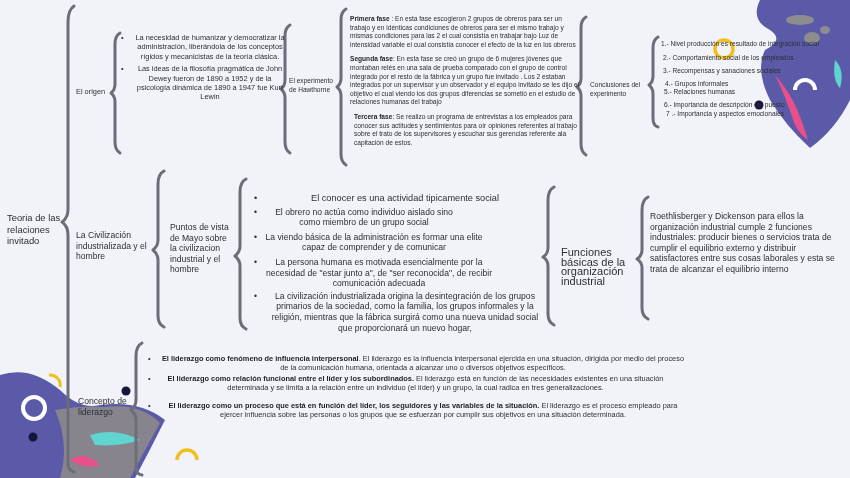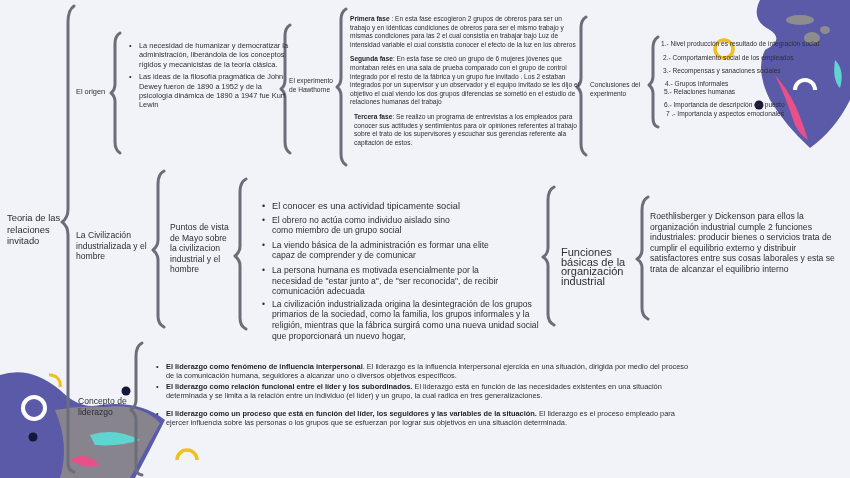--- a/index.html
+++ b/index.html
@@ -3,21 +3,21 @@
 <meta charset="utf-8">
 <style>
   html, body { margin:0; padding:0; }
   body { width:850px; height:478px; background:#f1f3f8; position:relative; overflow:hidden;
          font-family:"Liberation Sans", sans-serif; color:#2e2e33; }
   .abs { position:absolute; }
   .t { font-size:8.6px; line-height:10.6px; }
   .ts { font-size:6.6px; line-height:8.6px; }
   .tm { font-size:7.4px; line-height:9.4px; }
   .tl { font-size:9.4px; line-height:11.6px; }
-  ul { margin:8px; padding:0; list-style:none; }
+  ul { margin:0; padding:0; list-style:none;text-align:center; }
   li { position:relative; padding-left:10px; }
   li::before { content:"•"; position:absolute; left:0; top:0; }
   b { font-weight:bold; color:#1f1f24; }
   svg.brace { position:absolute; overflow:visible; }
   svg.brace path { fill:none; stroke:#6b6e78; stroke-width:3; stroke-linecap:round; stroke-linejoin:round; }
   .deco { position:absolute; }
   .z { z-index:2; }
 </style>
 </head>
 <body>
@@ -123,16 +123,16 @@
   <li style="margin-bottom:4px;width:200px;">El obrero no actúa como individuo aislado sino como miembro de un grupo social</li>
   <li style="margin-bottom:4px;width:220px;">La viendo básica de la administración es formar una elite capaz de comprender y de comunicar</li>
   <li style="margin-bottom:2px;width:230px;">La persona humana es motivada esencialmente por la necesidad de "estar junto a", de "ser reconocida", de recibir comunicación adecuada</li>
   <li>La civilización industrializada origina la desintegración de los grupos primarios de la sociedad, como la familia, los grupos informales y la religión, mientras que la fábrica surgirá como una nueva unidad social que proporcionará un nuevo hogar,</li>
 </ul>
 <div class="abs ts" style="left:561px;top:248px;width:72px;line-height:9.6px;font-size:11px;">Funciones básicas de la organización industrial</div>
 <div class="abs t" style="left:650px;top:211px;width:196px;">Roethlisberger y Dickenson para ellos la organización industrial cumple 2 funciones industriales: producir bienes o servicios trata de cumplir el equilibrio externo y distribuir satisfactores entre sus cosas laborales y esta se trata de alcanzar el equilibrio interno</div>
 
 <div class="abs t z" style="left:78px;top:396px;width:52px;">Concepto de liderazgo</div>
 <ul class="abs tm z" style="left:148px;top:354px;width:540px;">
-  <li style="margin-bottom:1px;"><b>El liderazgo como fenómeno de influencia interpersonal</b><span>. El liderazgo es la influencia interpersonal ejercida en una situación, dirigida por medio del proceso de la comunicación humana, seguidores a alcanzar uno o diversos objetivos específicos.</span></li>
+  <li style="margin-bottom:1px;"><b>El liderazgo como fenómeno de influencia interpersonal</b><span>. El liderazgo es la influencia interpersonal ejercida en una situación, dirigida por medio del proceso de la comunicación humana, orientada a alcanzar uno o diversos objetivos específicos.</span></li>
   <li style="margin-bottom:8px;width:515px;"><b>El liderazgo como relación funcional entre el líder y los subordinados.</b><span> El liderazgo está en función de las necesidades existentes en una situación determinada y se limita a la relación entre un individuo (el líder) y un grupo, la cual radica en tres generalizaciones.</span></li>
-  <li><b>El liderazgo como un proceso que está en función del líder, los seguidores y las variables de la situación.</b><span> El liderazgo es el proceso empleado para ejercer influencia sobre las personas o los grupos que se esfuerzan por lograr sus objetivos en una situación determinada.</span></li>
+  <li><b>El liderazgo como un proceso que está en función del líder, los seguidores y las variables de la situación.</b><span> El liderazgo es el proceso empleado para ejercer influencia sobre las personas o los grupos que se esfuerzan por cumplir sus objetivos en una situación determinada.</span></li>
 </ul>
 
 </body></html>

